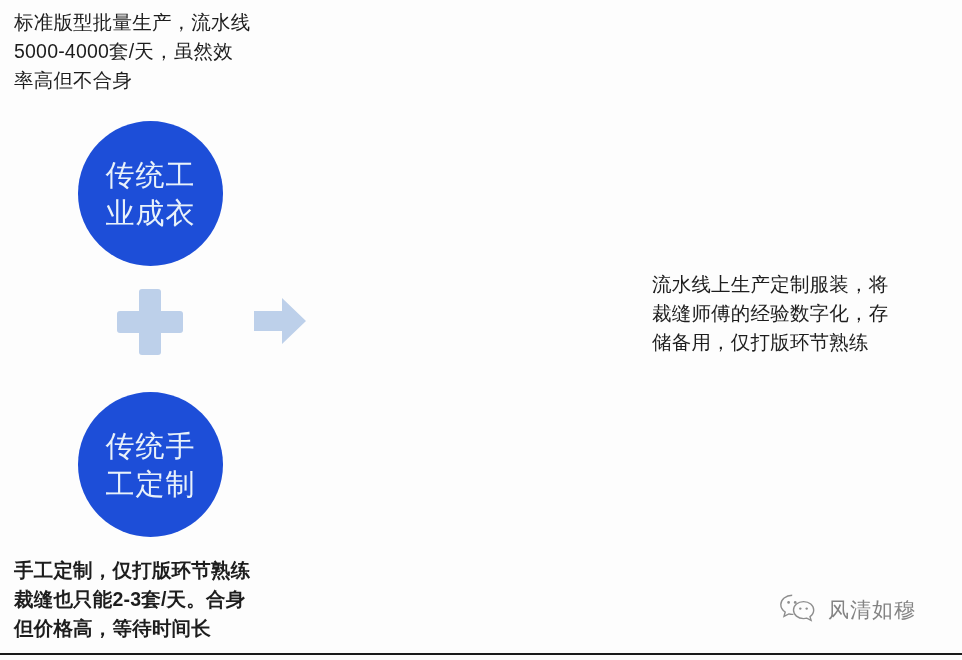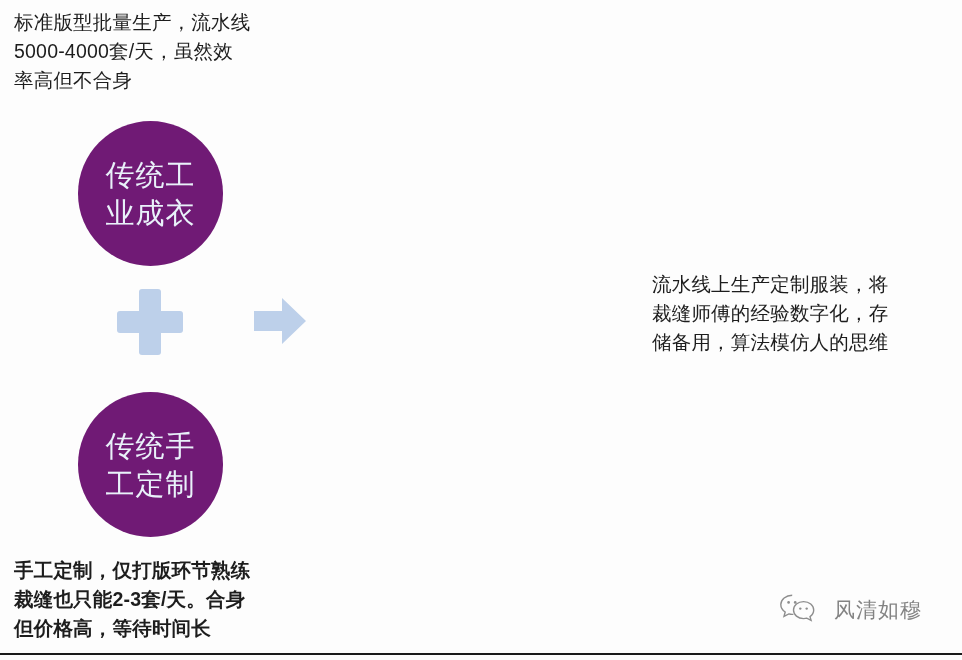--- a/index.html
+++ b/index.html
@@ -47,21 +47,21 @@
   #caption-right {
     left: 652px;
     top: 270px;
     width: 300px;
   }
 
   
   .circle {
     position: absolute;
     border-radius: 50%;
-    background: #701a75;
+    background: #1d4ed8;
     display: flex;
     align-items: center;
     justify-content: center;
     text-align: center;
     color: #eaf3fb;
     box-sizing: border-box;
   }
   .circle .label {
     display: block;
     color: #e9f2fa;
@@ -136,21 +136,21 @@
   }
   #arrow-icon svg { display: block; }
 
   
   #watermark {
     position: absolute;
     left: 778px;
     top: 592px;
     display: flex;
     align-items: center;
-    gap: 16px;
+    gap: 10px;
     opacity: 0.62;
   }
   #watermark .wechat-icon { display: block; }
   #watermark .account-name {
     font-size: 21px;
     letter-spacing: 1px;
     color: #3a3a3a;
     font-family: "Liberation Serif", "DejaVu Serif", serif;
   }
 
@@ -193,21 +193,21 @@
 
   <div id="arrow-icon">
     <svg width="56" height="52" viewBox="0 0 56 52" aria-hidden="true">
       <path d="M2 16 H30 V3 L54 26 L30 49 V36 H2 Z" fill="#bdd0ea" stroke="none"></path>
     </svg>
   </div>
 
 
   <div class="copy" id="caption-right">流水线上生产定制服装，将
 裁缝师傅的经验数字化，存
-储备用，算法模仿人的思维</div>
+储备用，仅打版环节熟练</div>
 
   <div id="watermark">
     <span class="wechat-icon">
       <svg width="40" height="32" viewBox="0 0 40 32" aria-hidden="true">
         <g fill="none" stroke="#4a4a4a" stroke-width="1.4">
           <path d="M14.2 3.2C7.9 3.2 2.8 7.4 2.8 12.6c0 3 1.7 5.7 4.4 7.4L6 24.4l4.8-2.5c1.1.3 2.2.5 3.4.5.4 0 .8 0 1.2-.05"></path>
           <path d="M25.6 9.6c-5.6 0-10.1 3.8-10.1 8.5 0 4.7 4.5 8.5 10.1 8.5 1.1 0 2.2-.15 3.2-.45l4.3 2.25-1.1-3.8c2.3-1.55 3.7-3.9 3.7-6.5 0-4.7-4.5-8.5-10.1-8.5z"></path>
         </g>
         <circle cx="10.6" cy="10.4" r="1.35" fill="#4a4a4a"></circle>
         <circle cx="17.2" cy="10.4" r="1.35" fill="#4a4a4a"></circle>

